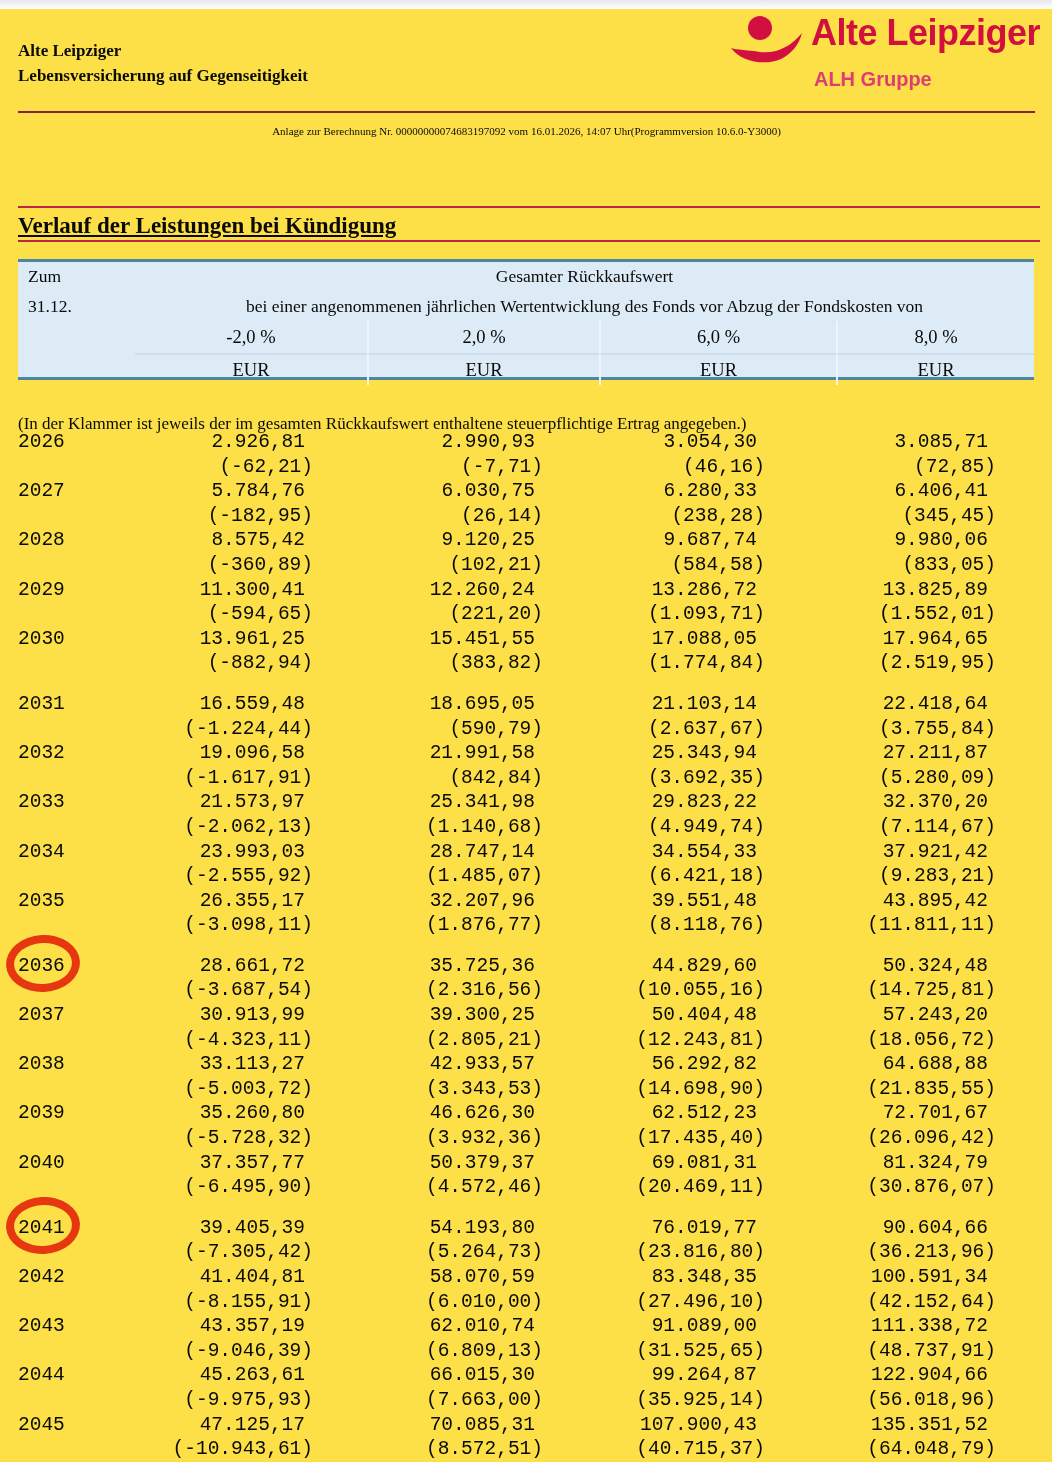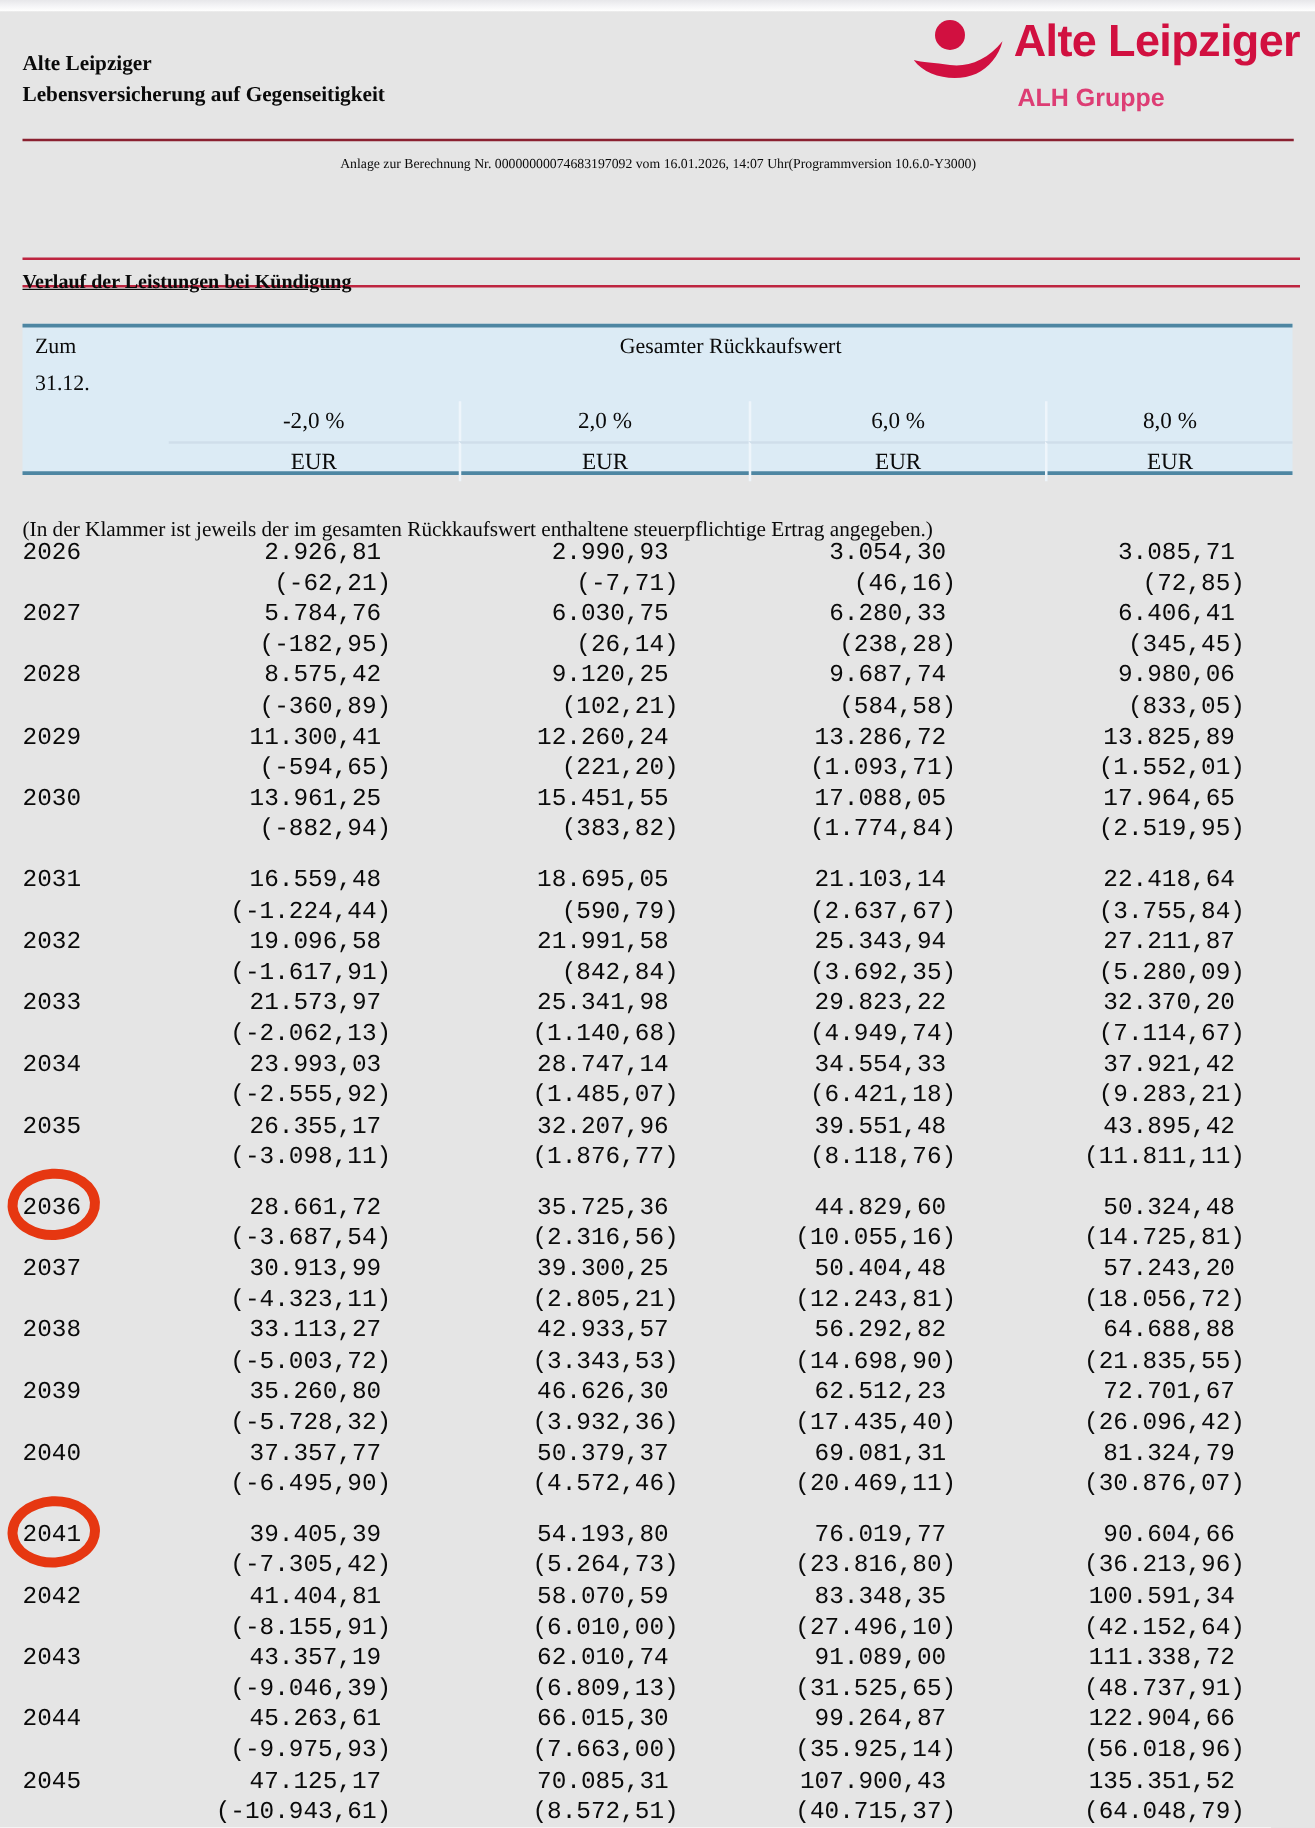--- a/index.html
+++ b/index.html
@@ -1,16 +1,16 @@
 <!DOCTYPE html>
 <html><head>
 <meta charset="utf-8">
 <style>
   html,body{margin:0;padding:0;background:#ffffff;}
-  .page{position:relative;width:1052px;height:1462px;background:#e5e5e5;overflow:hidden;
+  .page{position:relative;width:1052px;height:1462px;background:#fde047;overflow:hidden;
         font-family:"Liberation Serif",serif;color:#0a0a0a;}
   .topstrip{position:absolute;left:0;top:0;width:100%;height:9px;
         background:linear-gradient(180deg,#e7e7ea 0%,#f5f5f7 55%,#ffffff 100%);}
 
   
   .company{position:absolute;left:18px;top:38px;font-weight:bold;font-size:17px;line-height:25px;}
 
   
   .logo{position:absolute;top:12px;right:12px;display:flex;align-items:flex-start;}
   .logo-icon{width:72px;height:50px;margin-top:4px;margin-right:8px;}
@@ -20,21 +20,21 @@
   .logo-sub{font-family:"Liberation Sans",sans-serif;font-weight:bold;font-size:20px;line-height:24px;
         color:#dd3d74;margin-top:13px;padding-left:3px;}
 
   .rule1{position:absolute;left:18px;top:111px;width:1017px;height:2px;background:#8a2130;}
   .anlage{position:absolute;left:18px;top:120px;width:1017px;display:flex;
         justify-content:center;font-size:11px;line-height:22px;}
 
   
   .title-section{position:absolute;left:18px;top:206px;width:1022px;}
   .title-rule{height:2px;background:#be2540;}
-  .section-title{font-weight:bold;font-size:16px;line-height:36px;height:20px;text-decoration:underline;}
+  .section-title{font-weight:bold;font-size:23px;line-height:36px;height:32px;text-decoration:underline;}
 
   
   .band{position:absolute;left:18px;top:259px;width:1016px;height:121px;box-sizing:border-box;
         background:#dcebf5;border-top:3px solid #4e86a2;border-bottom:3px solid #4e86a2;
         display:grid;grid-template-columns:117px 232px 232px 237px 198px;
         grid-template-rows:29px 30px 32px 32px;}
   .band div{display:flex;align-items:center;font-size:17.5px;}
   .b-left{grid-column:1;padding-left:10px;}
   .b-span{grid-column:2/6;justify-content:center;text-align:center;}
   .b-cell{justify-content:center;font-size:18.5px !important;}
@@ -92,20 +92,21 @@
   <div class="title-section">
     <div class="title-rule"></div>
     <div class="section-title">Verlauf der Leistungen bei Kündigung</div>
     <div class="title-rule"></div>
   </div>
 
   <div class="band">
     <div class="b-left" style="grid-row:1">Zum</div>
     <div class="b-span" style="grid-row:1">Gesamter Rückkaufswert</div>
     <div class="b-left" style="grid-row:2">31.12.</div>
+    <div class="b-span" style="grid-row:2">bei einer angenommenen jährlichen Wertentwicklung des Fonds vor Abzug der Fondskosten von</div>
 
     <div class="b-cell" style="grid-row:3;grid-column:2">-2,0 %</div>
     <div class="b-cell b-sep" style="grid-row:3;grid-column:3">2,0 %</div>
     <div class="b-cell b-sep" style="grid-row:3;grid-column:4">6,0 %</div>
     <div class="b-cell b-sep" style="grid-row:3;grid-column:5">8,0 %</div>
 
     <div class="b-cell b-hline" style="grid-row:4;grid-column:2">EUR</div>
     <div class="b-cell b-sep b-hline" style="grid-row:4;grid-column:3">EUR</div>
     <div class="b-cell b-sep b-hline" style="grid-row:4;grid-column:4">EUR</div>
     <div class="b-cell b-sep b-hline" style="grid-row:4;grid-column:5">EUR</div>

